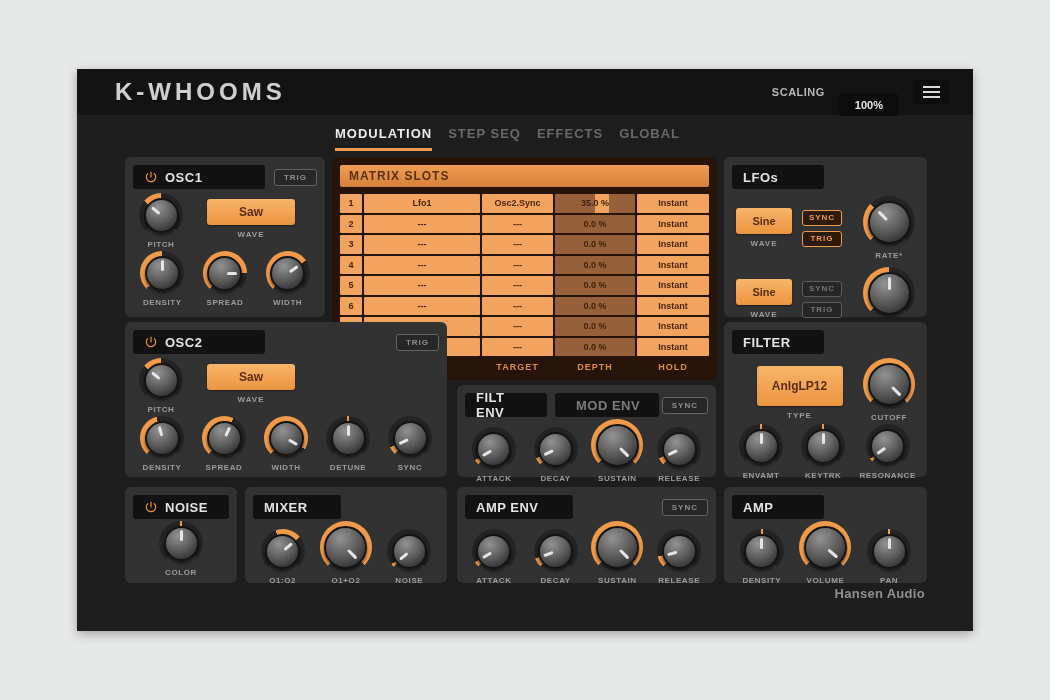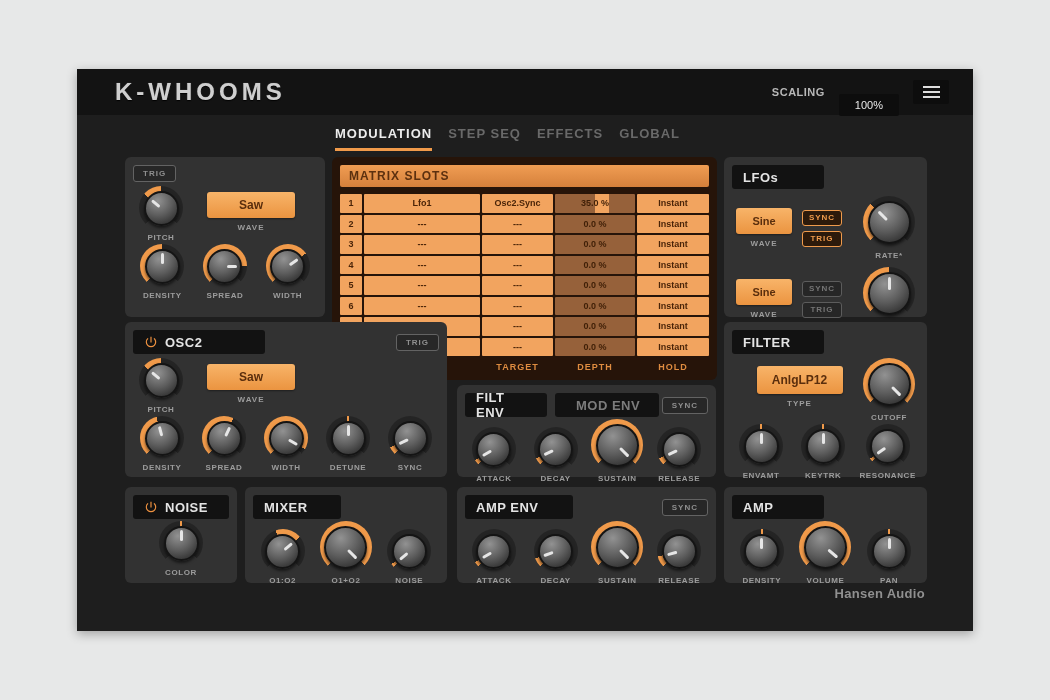--- a/index.html
+++ b/index.html
@@ -17,21 +17,21 @@
   .titlebar{
     position:absolute;left:0;top:0;right:0;height:46px;background:#131313;
     display:flex;align-items:center;padding:0 24px 0 38px;box-sizing:border-box;
   }
   .logo{
     font-size:24px;font-weight:bold;letter-spacing:4px;color:#cfcfcf;
     text-shadow:0 1px 1px #000, 0 0 1px #777;
   }
   .tb-right{margin-left:auto;display:flex;align-items:center;gap:14px;}
   .scaling-label{color:#b8b8b8;font-size:11px;font-weight:bold;letter-spacing:.5px;}
-  .scaling-value{background:#0d0d0d;color:#e8e8e8;font-size:11px;font-weight:normal;
+  .scaling-value{background:#0d0d0d;color:#e8e8e8;font-size:11px;font-weight:bold;
     padding:5px 16px;border-radius:2px;margin-top:25px;}
   .menu-btn{background:#0d0d0d;border-radius:2px;width:36px;height:24px;
     display:flex;flex-direction:column;justify-content:center;align-items:center;gap:3px;cursor:pointer;}
   .menu-btn span{display:block;width:17px;height:2px;background:#dcdcdc;}
   
   .tabbar{position:absolute;left:258px;top:57px;display:flex;gap:16px;}
   .tab{font-size:13px;font-weight:bold;letter-spacing:1px;color:#696969;
     padding-bottom:7px;border-bottom:3px solid transparent;cursor:pointer;}
   .tab.active{color:#ededed;border-bottom-color:#f09a4a;}
   
@@ -59,21 +59,21 @@
   .ptr::after{content:'';position:absolute;left:50%;top:9%;width:3px;height:33%;
     margin-left:-1.5px;background:#e6e6e6;border-radius:2px;}
   .klabel{font-size:8px;font-weight:bold;color:#9c9c9c;letter-spacing:.6px;margin-top:3px;white-space:nowrap;}
   
   .dd-unit{display:flex;flex-direction:column;align-items:center;gap:5px;}
   .dd{background:linear-gradient(#f8b469,#eb9440);border-radius:3px;color:#5a2e0d;
     font-weight:bold;display:flex;align-items:center;justify-content:center;cursor:pointer;
     box-shadow:0 1px 2px rgba(0,0,0,.4);}
   .dd.osc{width:88px;height:26px;font-size:12px;}
   .dd.lfo{width:56px;height:26px;font-size:11px;}
-  .dd.type{width:86px;height:28px;font-size:12px;}
+  .dd.type{width:86px;height:40px;font-size:12px;}
   .dd-label{font-size:8px;font-weight:bold;color:#9c9c9c;letter-spacing:1px;}
   
   .osc-row1{display:flex;align-items:flex-start;padding:4px 10px 0;}
   .osc-row1 .dd-unit{flex:1;padding-top:6px;}
   
   .lfo-row{display:flex;align-items:center;padding:7px 12px 0;gap:10px;}
   .st-stack{display:flex;flex-direction:column;gap:5px;}
   .st-btn{width:38px;height:14px;font-size:8px;font-weight:bold;letter-spacing:1px;
     display:flex;align-items:center;justify-content:center;border-radius:3px;
     border:1px solid #5c5c5c;color:#757575;background:#262626;cursor:pointer;}
@@ -116,20 +116,26 @@
 
   <div class="tabbar">
       <div class="tab active">MODULATION</div>
       <div class="tab">STEP SEQ</div>
       <div class="tab">EFFECTS</div>
       <div class="tab">GLOBAL</div>
     </div>
 
   <div class="panel" style="left:48px;top:88px;width:200px;height:160px;">
     <div class="panel-head">
+      <div class="title-box w-osc">
+        <svg class="pwr" viewBox="0 0 24 24">
+            <path fill="#ef9240" d="M13 3h-2v10h2V3zm4.83 2.17-1.42 1.42A6.94 6.94 0 0 1 19 12c0 3.87-3.13 7-7 7s-7-3.13-7-7c0-2.05.89-3.9 2.58-5.41L6.17 5.17A8.93 8.93 0 0 0 3 12a9 9 0 0 0 18 0c0-2.74-1.23-5.18-3.17-6.83z"></path>
+          </svg>
+        <span>OSC1</span>
+      </div>
       <div class="mini-btn">TRIG</div>
     </div>
     <div class="osc-row1">
       <div style="display:flex;">
           <div class="knob-unit">
             <div class="kwrap" style="height: 44px; width: 44px;">
               <div class="ring" style="background: conic-gradient(from 225deg, rgb(36, 36, 36) 0deg, rgb(36, 36, 36) 85deg, rgb(240, 154, 74) 85deg, rgb(240, 154, 74) 135deg, rgb(36, 36, 36) 135deg, rgb(36, 36, 36) 270deg, transparent 270deg, transparent 360deg);"></div>
               <div class="cap" style="height: 35px; width: 35px;">
                 <div class="ptr" style="transform: rotate(-50deg);"></div>
               </div>

